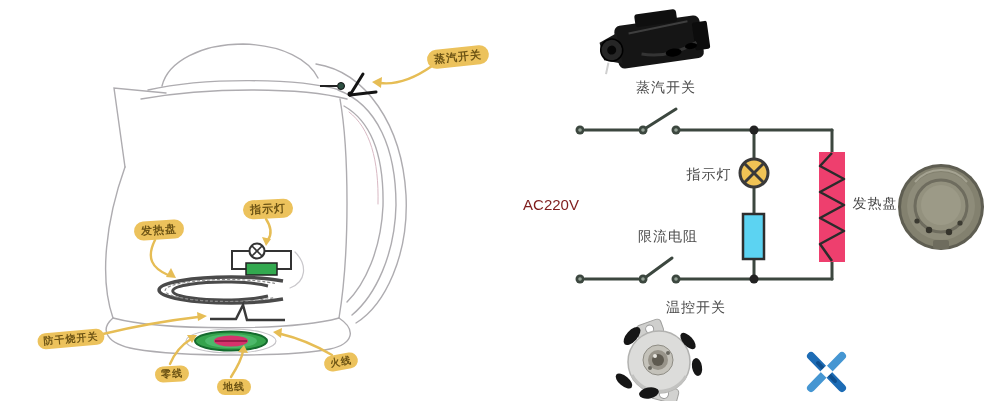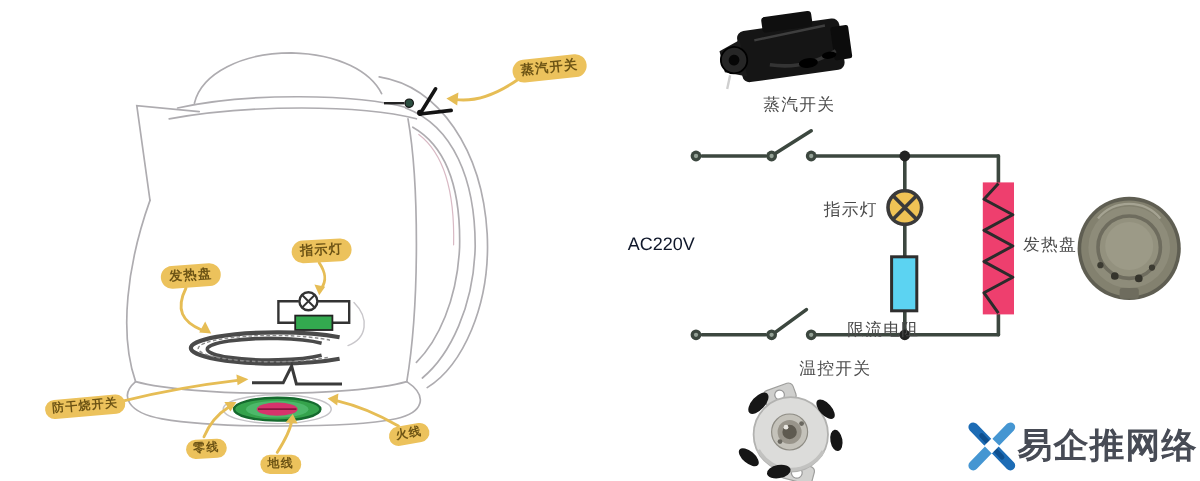--- a/index.html
+++ b/index.html
@@ -5,21 +5,21 @@
   html,body{margin:0;padding:0;background:#fff;}
   #canvas{position:relative;width:1000px;height:401px;background:#ffffff;overflow:hidden;
           font-family:"Liberation Sans","DejaVu Sans",sans-serif;}
   #drawing{position:absolute;left:0;top:0;}
   .blob{position:absolute;transform:translate(-50%,-50%);background:#ecc25c;color:#6d5415;
         font-weight:bold;font-size:11px;line-height:1;padding:4px 7px;border-radius:10px;
         white-space:nowrap;letter-spacing:1px;}
   .blob.small{font-size:10px;padding:3px 6px;}
   .ctext{position:absolute;transform:translate(-50%,-50%);color:#4a4a4a;font-size:14px;
          white-space:nowrap;letter-spacing:1px;}
-  .ac{font-size:15px;color:#0f172a;letter-spacing:0;}
+  .ac{font-size:15px;color:#7f1d1d;letter-spacing:0;}
   .caption{font-size:14px;color:#4a4a4a;}
   #wm-text{position:absolute;left:848px;top:352px;width:150px;height:40px;
            font-family:"DejaVu Serif","Liberation Serif",serif;font-weight:bold;
            font-size:29px;line-height:38px;color:#474b55;letter-spacing:1px;white-space:nowrap;}
 </style>
 </head>
 <body>
 
 <div id="canvas">
 
@@ -217,18 +217,17 @@
   <div class="blob" style="left:159px;top:230px;transform:translate(-50%,-50%) rotate(-4deg);">发热盘</div>
   <div class="blob" style="left:268px;top:209px;transform:translate(-50%,-50%) rotate(-3deg);">指示灯</div>
   <div class="blob small" style="left:71px;top:339px;transform:translate(-50%,-50%) rotate(-5deg);">防干烧开关</div>
   <div class="blob small" style="left:172px;top:374px;transform:translate(-50%,-50%) rotate(-3deg);">零线</div>
   <div class="blob small" style="left:234px;top:387px;transform:translate(-50%,-50%);">地线</div>
   <div class="blob small" style="left:341px;top:362px;transform:translate(-50%,-50%) rotate(-10deg);">火线</div>
 
   <div class="ctext ac" style="left:551px;top:204px;">AC220V</div>
   <div class="ctext caption" style="left:666px;top:88px;">蒸汽开关</div>
   <div class="ctext" style="left:709px;top:175px;">指示灯</div>
-  <div class="ctext" style="left:736px;top:237px;margin-top:38px;">限流电阻</div>
+  <div class="ctext" style="left:668px;top:237px;">限流电阻</div>
   <div class="ctext" style="left:875px;top:204px;">发热盘</div>
   <div class="ctext" style="left:696px;top:308px;">温控开关</div>
 
-  <div id="wm-text">易企推网络</div>
 </div>
 
 </body></html>

